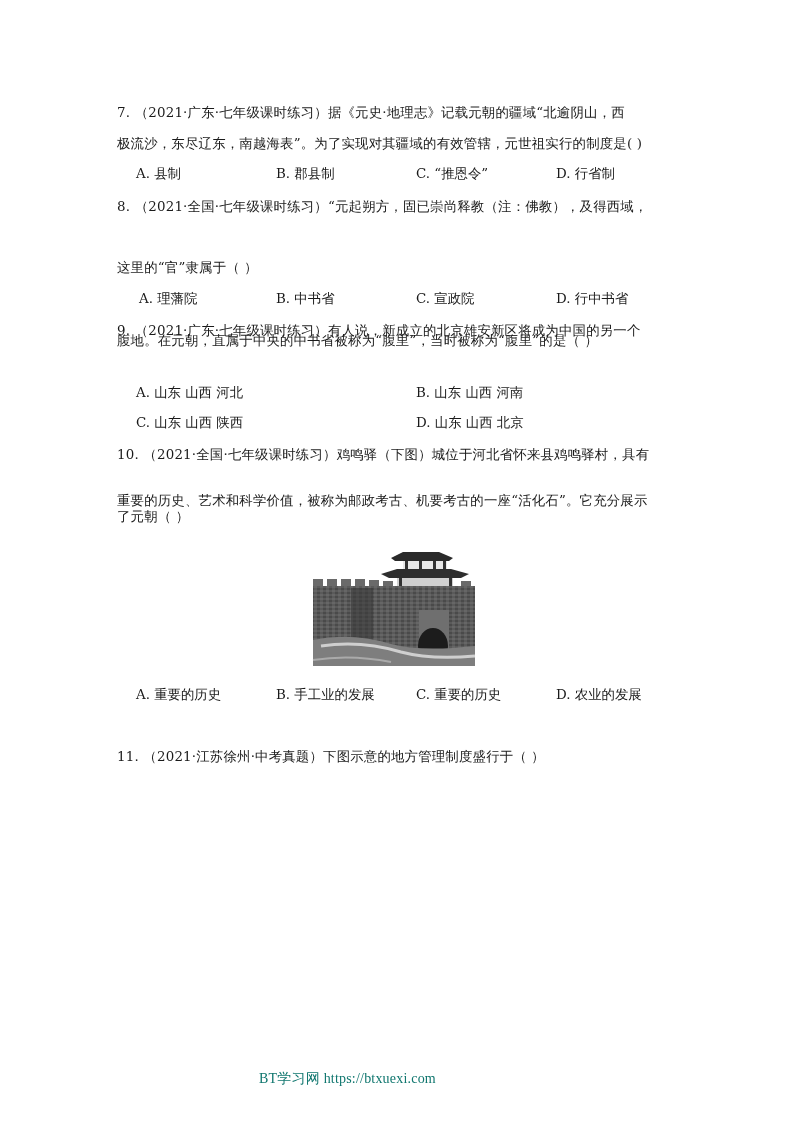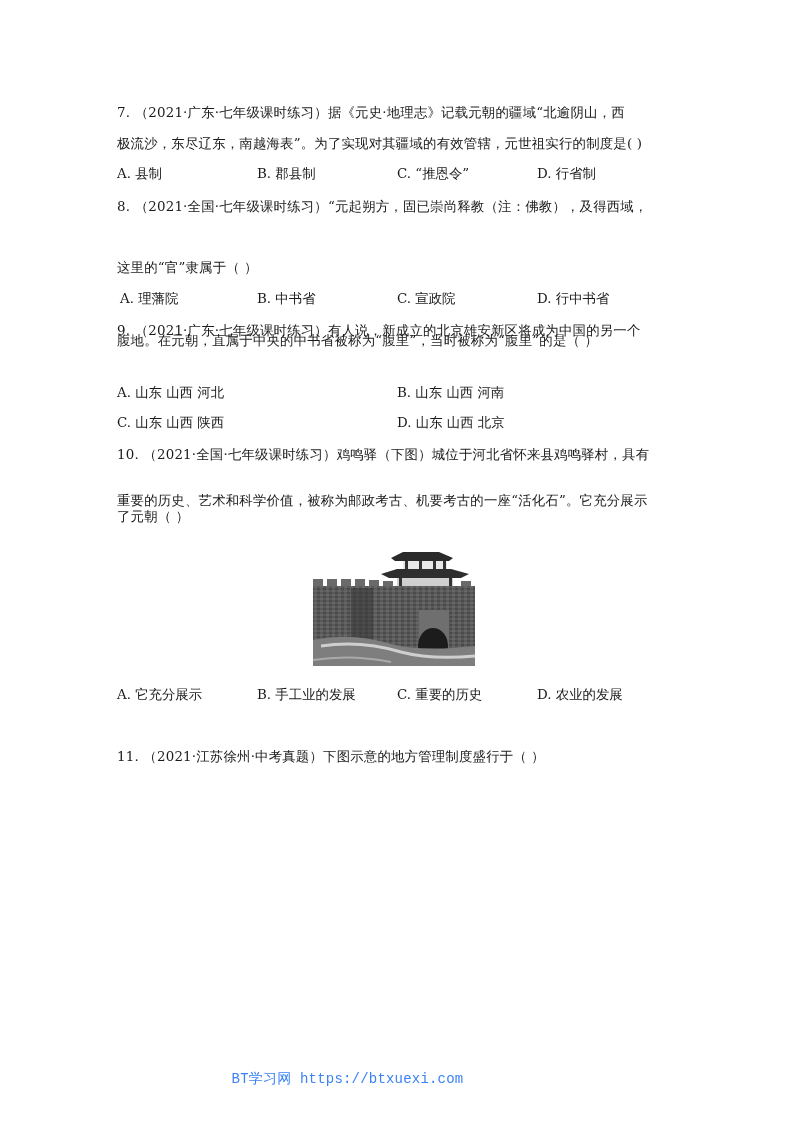--- a/index.html
+++ b/index.html
@@ -8,28 +8,28 @@
     font-family: "DejaVu Serif", "Liberation Serif", serif;
     color: #1a1a1a;
   }
   .page { position: absolute; left: 0; top: 0; width: 793px; height: 1122px; }
   .line {
     position: absolute; left: 117px; width: 570px;
     font-size: 13.4px; line-height: 18px; white-space: nowrap;
     letter-spacing: 0.2px;
   }
   .opts { position: absolute; left: 117px; width: 570px; height: 18px; font-size: 13.4px; line-height: 18px; }
-  .opt { position: absolute; top: 0; white-space: nowrap; }
+  .opt { position: absolute; top: 0; white-space: nowrap; margin-left: 19px; }
   .figure {
     position: absolute; left: 311px; top: 548px; width: 166px; height: 120px;
   }
   .footer {
     position: absolute; left: 0; width: 695px; top: 1070px; text-align: center;
-    font-family: Liberation Mono, monospace;
-    font-size: 14px; color: #3b82f6; letter-spacing: 0.2px;
+    font-family: Liberation Serif, serif;
+    font-size: 14px; color: #0f766e; letter-spacing: 0.2px;
   }
 </style>
 </head>
 <body>
 
 <div class="page" style="background:#fff;">
 
   <div class="line" style="top:104px">7. （2021·广东·七年级课时练习）据《元史·地理志》记载元朝的疆域“北逾阴山，西</div>
   <div class="line" style="top:135px">极流沙，东尽辽东，南越海表”。为了实现对其疆域的有效管辖，元世祖实行的制度是(        )</div>
   <div class="opts" style="top:165px">
@@ -104,21 +104,21 @@
       <rect x="108" y="62" width="30" height="40" fill="#6f6f6f"></rect>
       <ellipse cx="122" cy="98" rx="15" ry="18" fill="#1c1c1c"></ellipse>
 
       <path d="M2,92 Q40,84 80,96 Q110,104 164,98 L164,118 L2,118 Z" fill="#7e7e7e"></path>
       <path d="M10,98 Q50,92 90,104 Q120,112 164,108" stroke="#cfcfcf" stroke-width="3" fill="none"></path>
       <path d="M2,112 Q40,106 80,114" stroke="#aaaaaa" stroke-width="2" fill="none"></path>
     </svg>
   </div>
 
   <div class="opts" style="top:686px">
-    <span class="opt" style="left:0">A. 它充分展示</span>
+    <span class="opt" style="left:0">A. 重要的历史</span>
     <span class="opt" style="left:140px">B. 手工业的发展</span>
     <span class="opt" style="left:280px">C. 重要的历史</span>
     <span class="opt" style="left:420px">D. 农业的发展</span>
   </div>
 
   <div class="line" style="top:748px">11. （2021·江苏徐州·中考真题）下图示意的地方管理制度盛行于（        ）</div>
 
   <div class="footer">BT学习网 https://btxuexi.com</div>
 </div>
 

